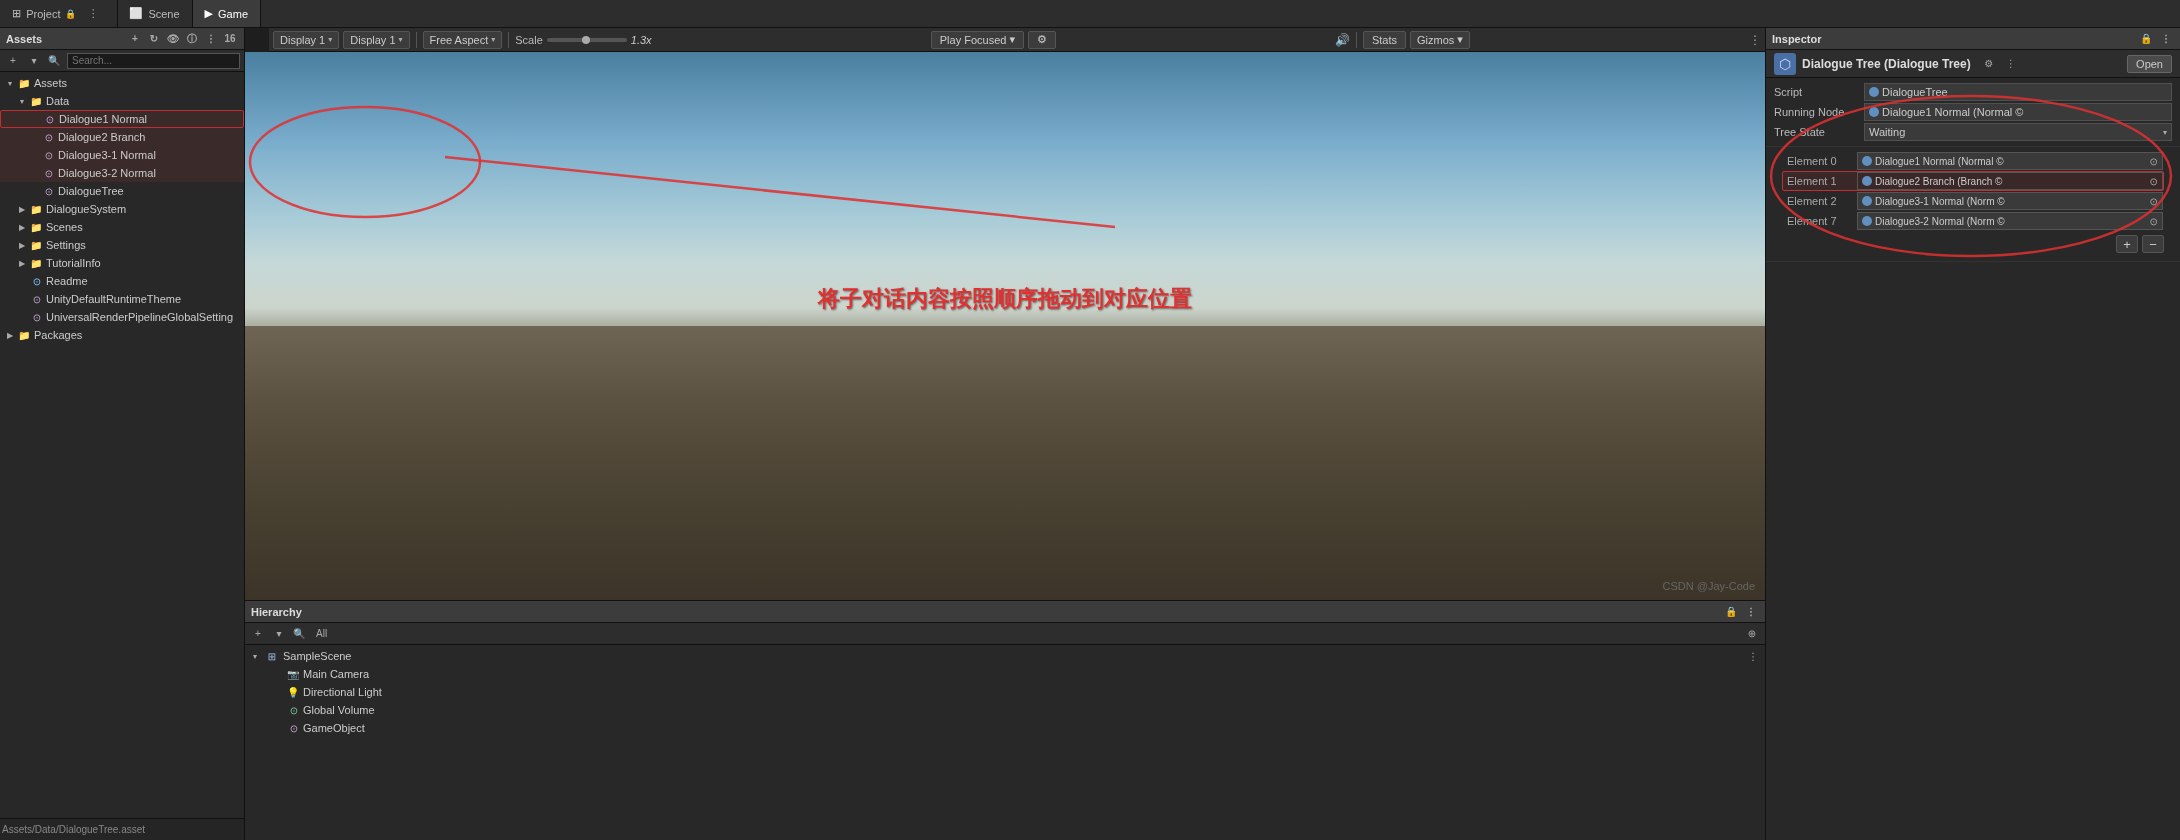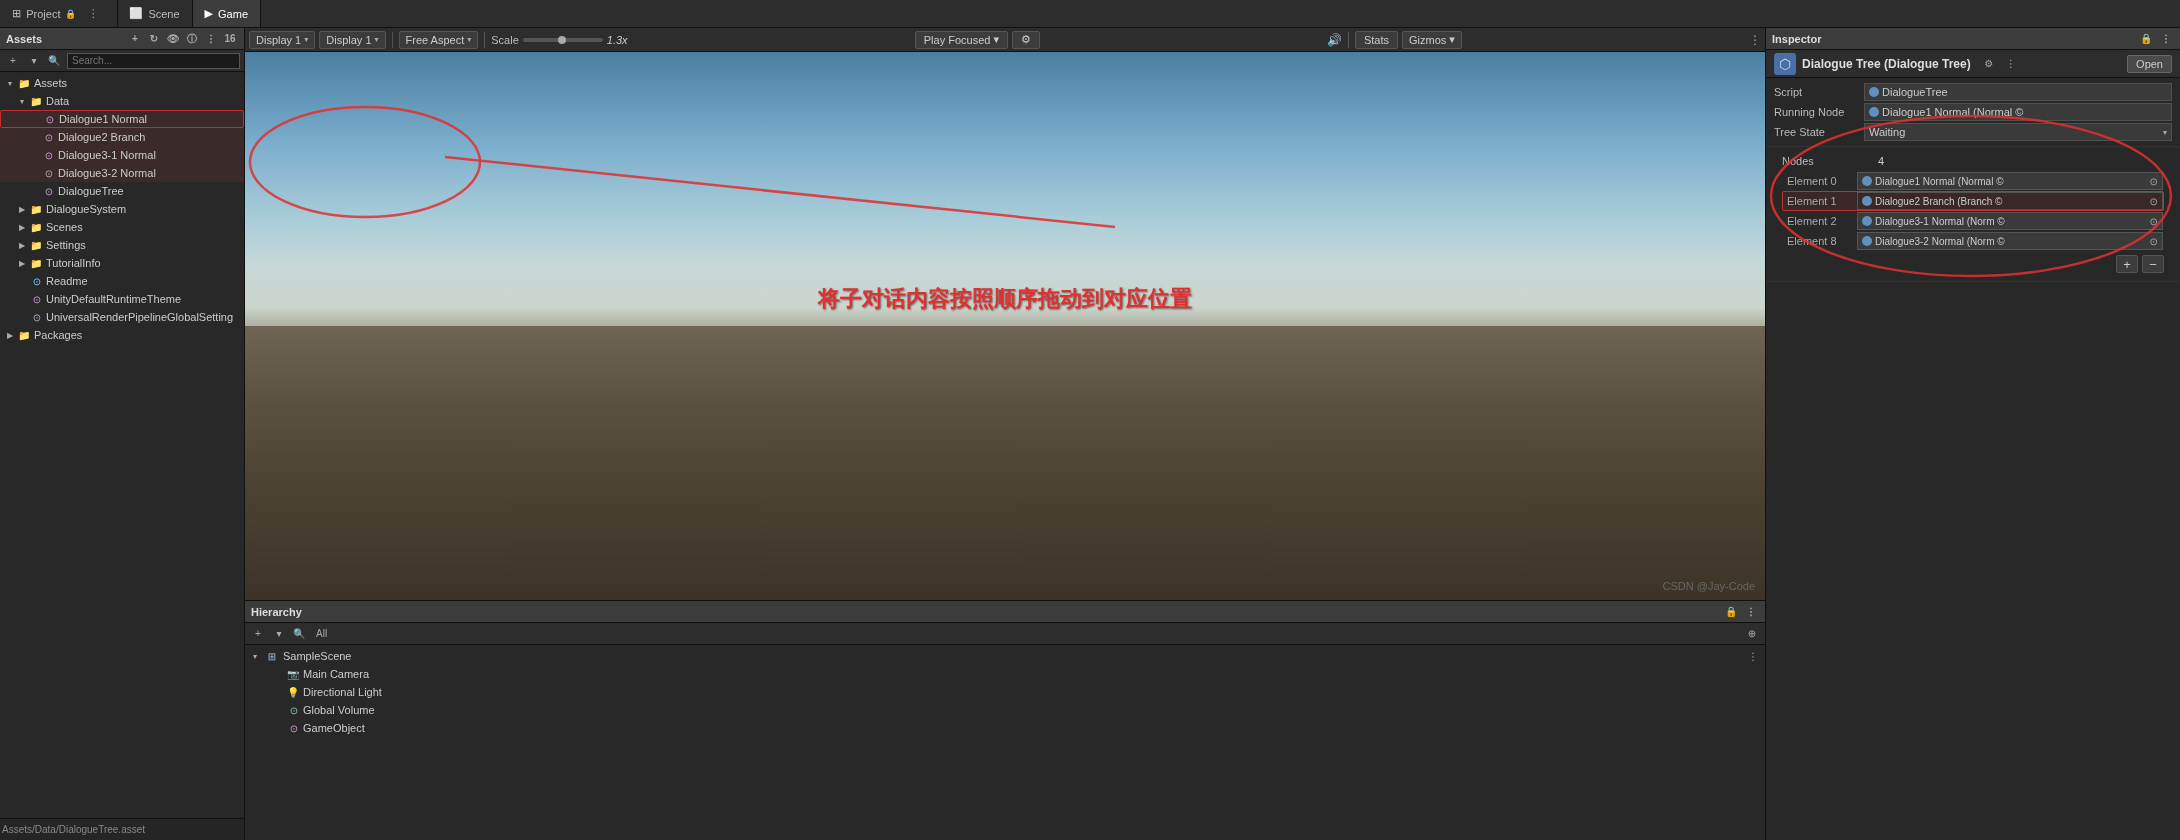--- a/index.html
+++ b/index.html
@@ -168,20 +168,21 @@
     
     .game-toolbar {
       display: flex;
       align-items: center;
       height: 24px;
       background: #2d2d2d;
       border-bottom: 1px solid #111;
       padding: 0 4px;
       gap: 4px;
       flex-shrink: 0;
+      margin-left: 24px;
     }
     .gt-dropdown {
       display: flex; align-items: center;
       height: 18px;
       background: #3c3c3c;
       border: 1px solid #555;
       padding: 0 6px;
       font-size: 11px;
       color: #ccc;
       cursor: pointer;
@@ -767,24 +768,20 @@
       <div class="insp-row">
         <span class="insp-label">Tree State</span>
         <div class="insp-value" style="cursor:pointer;">
           <span>Waiting</span>
           <span class="insp-dropdown-arrow">▾</span>
         </div>
       </div>
     </div>
 
     <div class="inspector-section">
-      <div class="nodes-header">
-        <span class="nodes-label">Nodes</span>
-        <span class="nodes-count">4</span>
-      </div>
 
       <div class="nodes-list">
 
         <div class="node-row">
           <span class="node-element-label">Element 0</span>
           <div class="node-value-box">
             <div class="node-circle-icon"></div>
             <span>Dialogue1 Normal (Normal ©</span>
             <span class="node-remove-icon">⊙</span>
           </div>
@@ -802,21 +799,21 @@
         <div class="node-row">
           <span class="node-element-label">Element 2</span>
           <div class="node-value-box">
             <div class="node-circle-icon"></div>
             <span>Dialogue3-1 Normal (Norm ©</span>
             <span class="node-remove-icon">⊙</span>
           </div>
         </div>
 
         <div class="node-row">
-          <span class="node-element-label">Element 8</span>
+          <span class="node-element-label">Element 7</span>
           <div class="node-value-box">
             <div class="node-circle-icon"></div>
             <span>Dialogue3-2 Normal (Norm ©</span>
             <span class="node-remove-icon">⊙</span>
           </div>
         </div>
 
       </div>
 
       <div class="nodes-add-remove">

